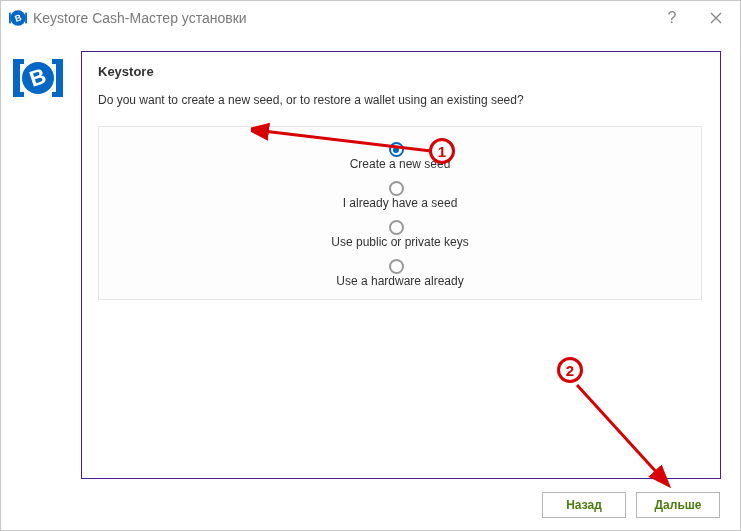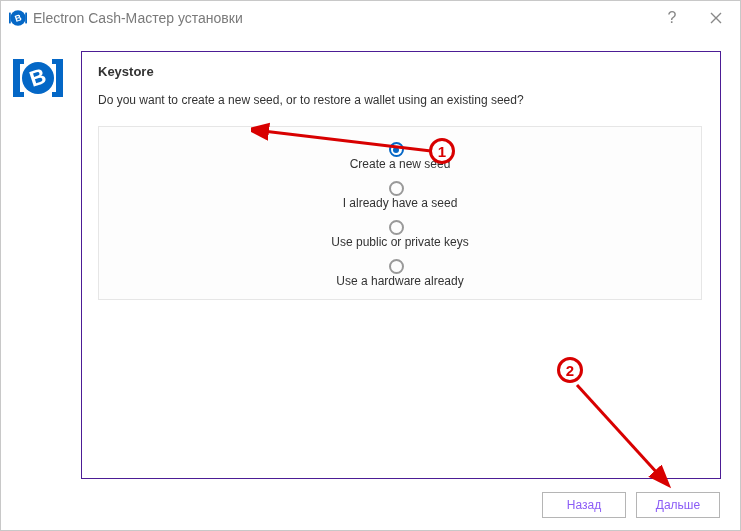--- a/index.html
+++ b/index.html
@@ -79,22 +79,23 @@
     position: absolute;
     right: 20px; bottom: 12px;
     display:flex; gap:10px;
   }
   .btn {
     min-width: 84px; height: 26px;
     border: 1px solid #b5b5b5;
     background: #fff;
     display:flex; align-items:center; justify-content:center;
     font-size: 12px;
-    color:#8b5cf6;
+    color:#4d7c0f;
     cursor:pointer;
+    font-weight:bold;
   }
   
   .anno-circle {
     position: absolute;
     width: 26px; height: 26px;
     border: 3px solid #d80000;
     border-radius: 50%;
     color: #d80000;
     font-weight: bold;
     font-size: 15px;
@@ -110,21 +111,21 @@
 
   <div class="titlebar">
     <span class="app-icon">
       <svg width="18" height="18" viewBox="0 0 40 40">
         <circle cx="20" cy="20" r="17" fill="#0467c6"></circle>
         <text x="20" y="27" text-anchor="middle" font-size="20" font-weight="bold" fill="#fff" transform="rotate(-18 20 20)">B</text>
         <rect x="0" y="8" width="4" height="24" fill="#0467c6"></rect>
         <rect x="36" y="8" width="4" height="24" fill="#0467c6"></rect>
       </svg>
     </span>
-    <span class="title-text">Electron Cash</span>
+    <span class="title-text">Keystore Cash</span>
     <span class="title-text">  -  </span>
     <span class="title-text">Мастер установки</span>
     <span class="spacer"></span>
     <span class="help-btn">?</span>
     <span class="close-btn">
       <svg width="12" height="12" viewBox="0 0 12 12">
           <path d="M1 1 L11 11 M11 1 L1 11" stroke="#888" stroke-width="1.4"></path>
         </svg>
     </span>
   </div>

